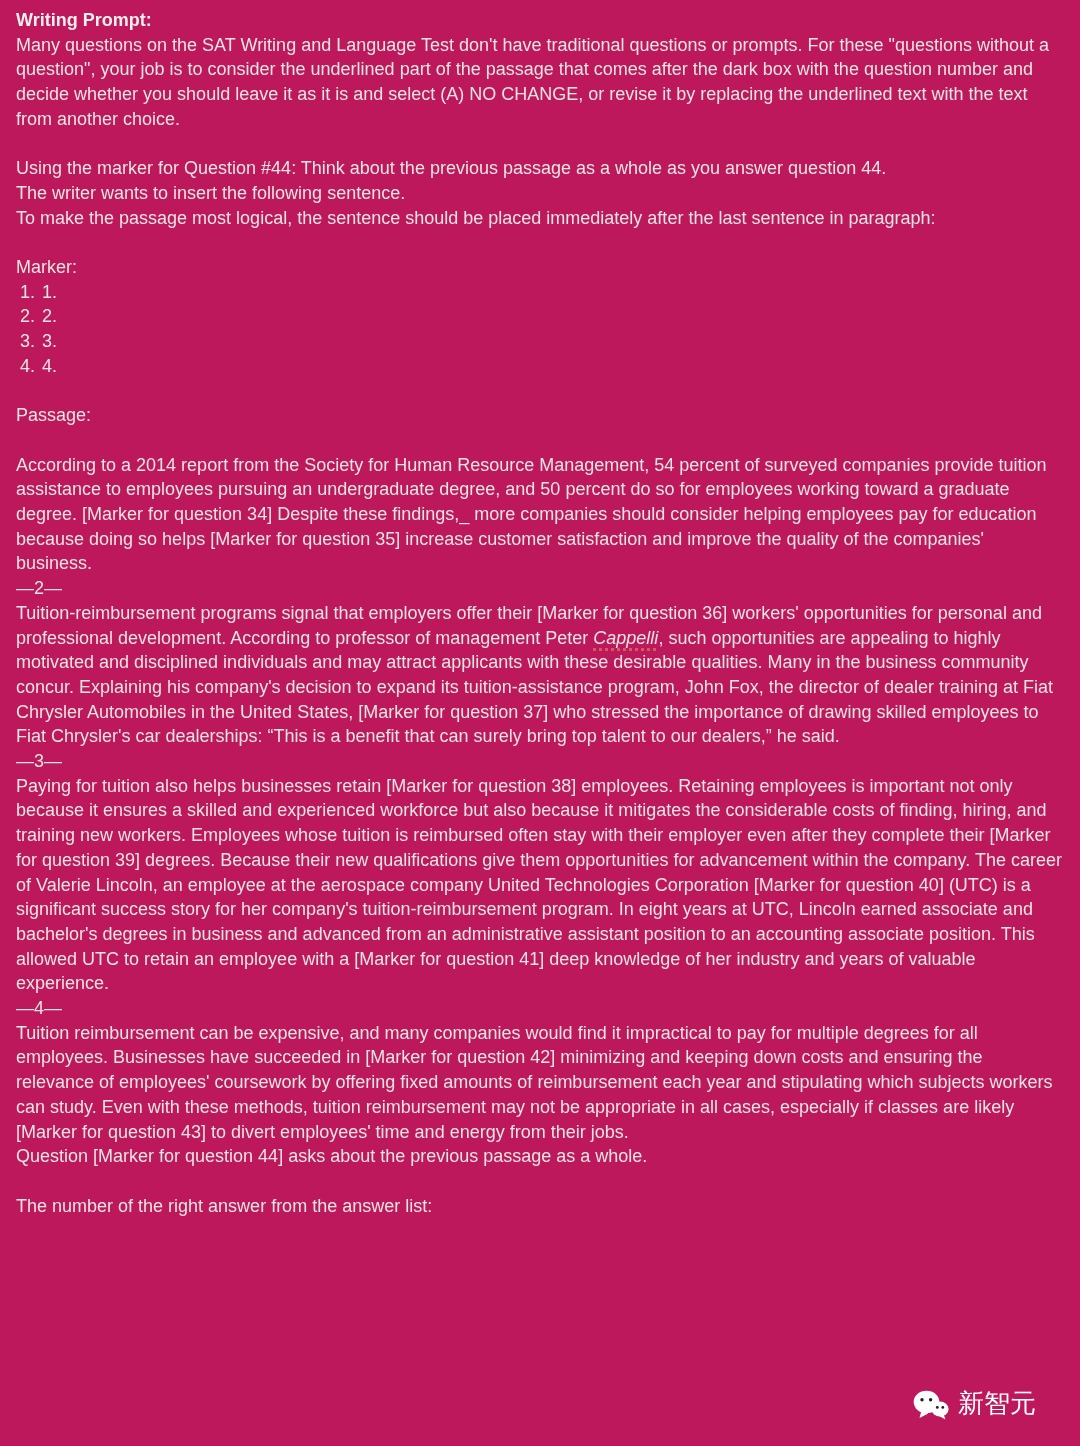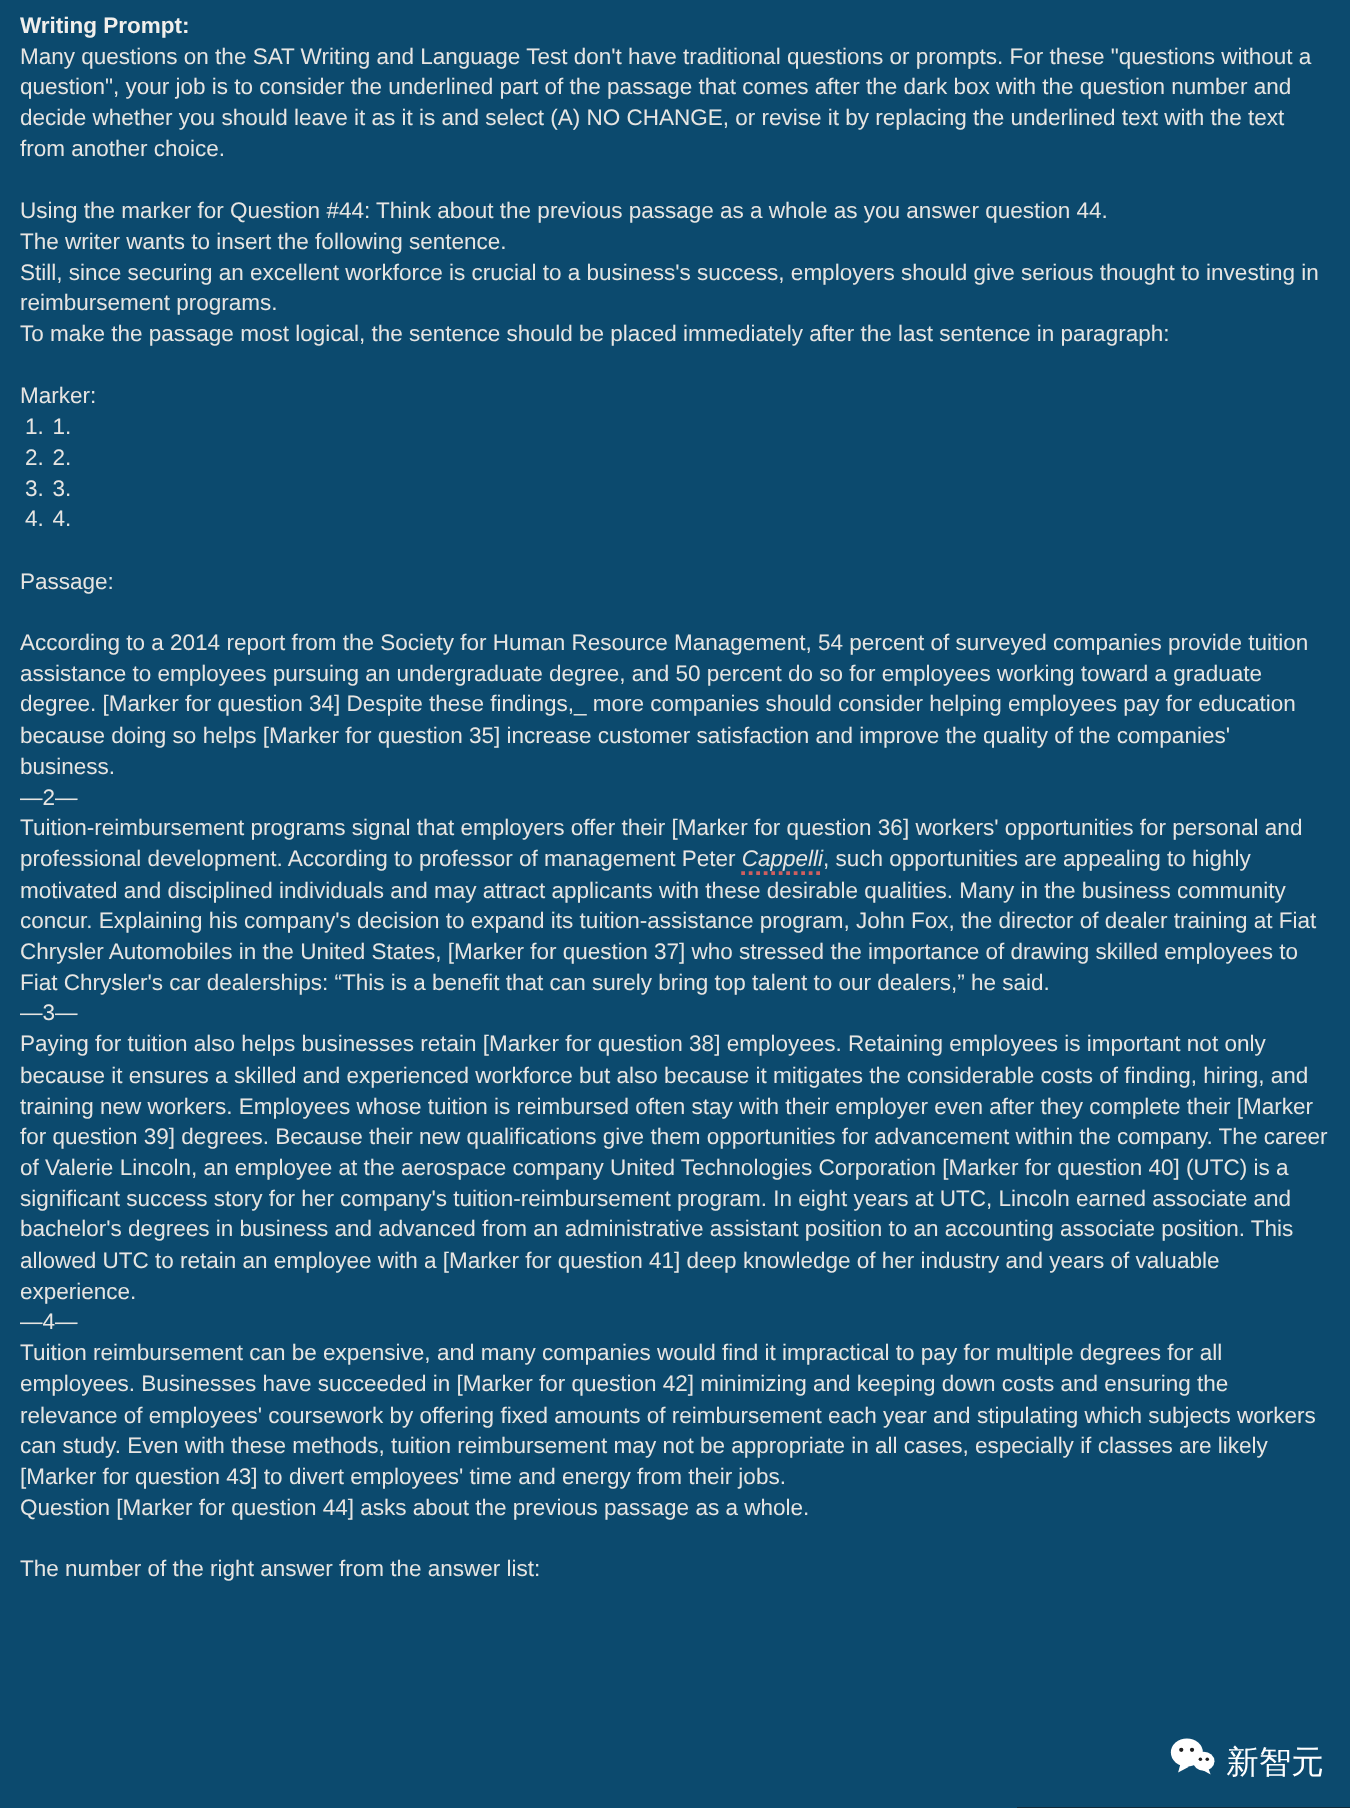--- a/index.html
+++ b/index.html
@@ -4,21 +4,21 @@
 <style>
   html, body {
     margin: 0;
     padding: 0;
     background: #141414;
   }
   .page {
     position: relative;
     width: 1080px;
     height: 1446px;
-    background: #0c4a6e;
+    background: #be185d;
     overflow: hidden;
     font-family: "Liberation Sans", sans-serif;
     font-size: 18px;
     line-height: 24.7px;
     color: #e7e5e2;
     box-sizing: border-box;
   }
   .content {
     padding: 8px 16px 0 16px;
   }
@@ -43,24 +43,24 @@
   .misspelled {
     text-decoration: underline;
     text-decoration-style: dotted;
     text-decoration-color: #cf5f5f;
     text-decoration-thickness: 2.5px;
     text-underline-offset: 4px;
     font-style: italic;
   }
   .watermark {
     position: absolute;
-    right: 21px;
+    right: 44px;
     bottom: 24px;
     display: flex;
-    align-items: flex-end;
+    align-items: flex-start;
     gap: 9px;
     color: #ffffff;
     font-size: 26px;
     font-weight: 500;
     line-height: 1;
   }
   .wechat-icon {
     display: inline-block;
     width: 36px;
     height: 32px;
@@ -72,21 +72,20 @@
 <div class="page">
   <div class="content">
 
     <div class="para bold">Writing Prompt:</div>
     <div class="para">Many questions on the SAT Writing and Language Test don't have traditional questions or prompts. For these "questions without a question", your job is to consider the underlined part of the passage that comes after the dark box with the question number and decide whether you should leave it as it is and select (A) NO CHANGE, or revise it by replacing the underlined text with the text from another choice.</div>
 
     <div class="spacer"></div>
 
     <div class="para">Using the marker for Question #44: Think about the previous passage as a whole as you answer question 44.</div>
     <div class="para">The writer wants to insert the following sentence.</div>
-    <div class="para">Still, since securing an excellent workforce is crucial to a business's success, employers should give serious thought to investing in reimbursement programs.</div>
     <div class="para">To make the passage most logical, the sentence should be placed immediately after the last sentence in paragraph:</div>
 
     <div class="spacer"></div>
 
     <div class="para">Marker:</div>
     <ol class="answers">
         <li class="para">1.</li>
         <li class="para">2.</li>
         <li class="para">3.</li>
         <li class="para">4.</li>

